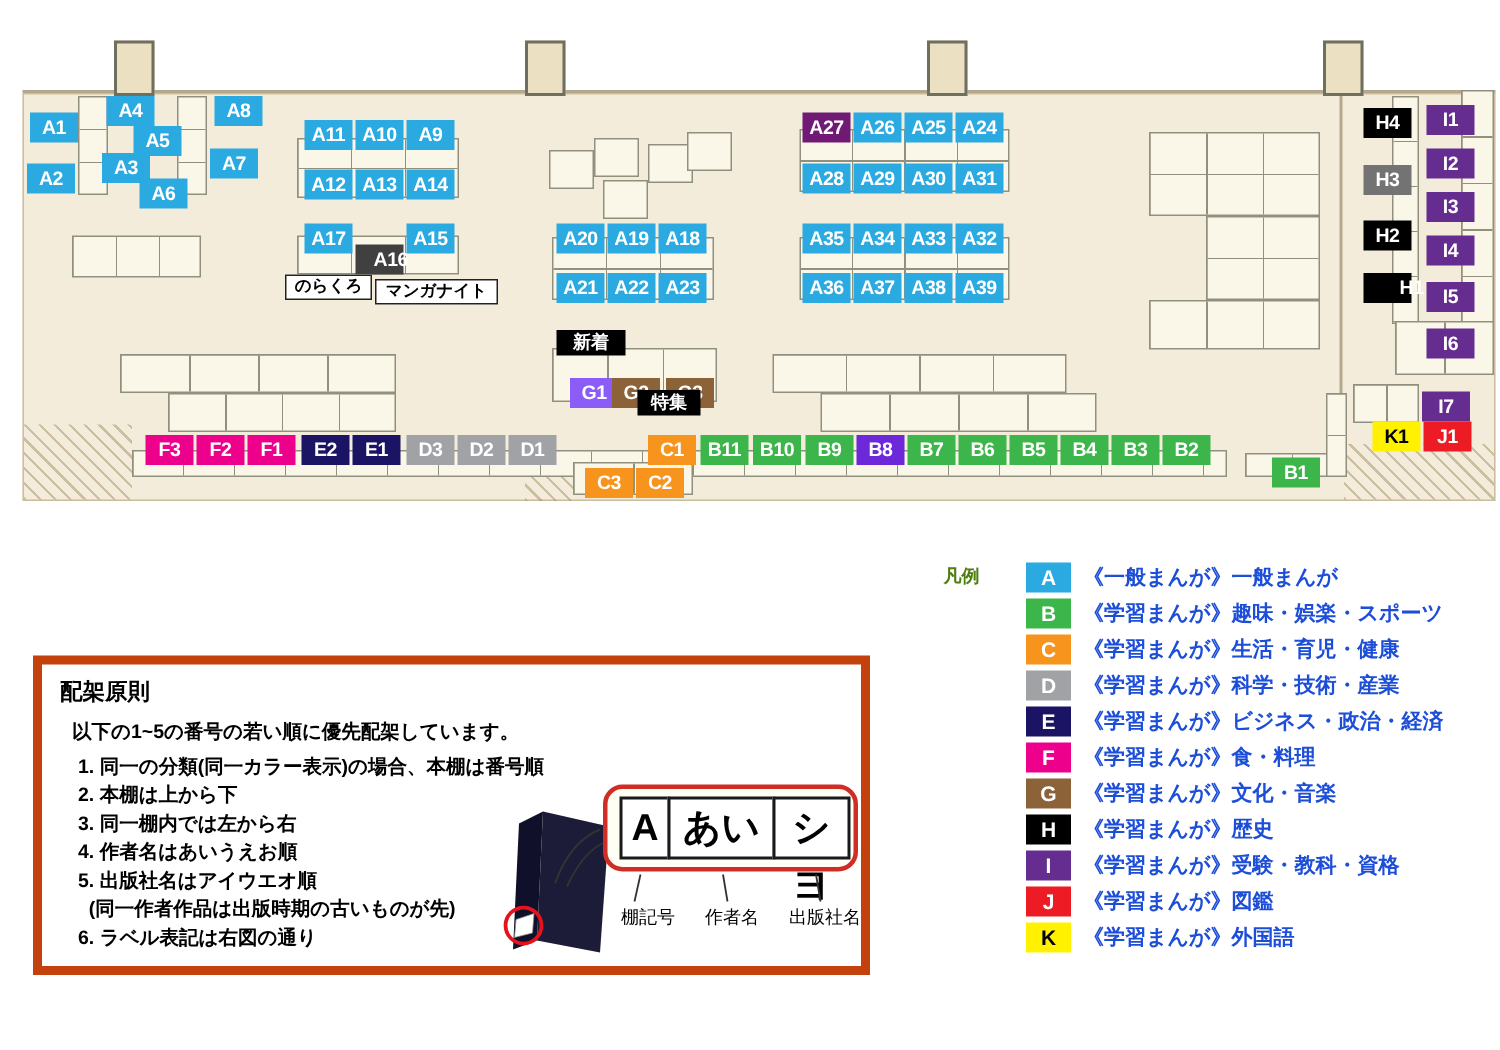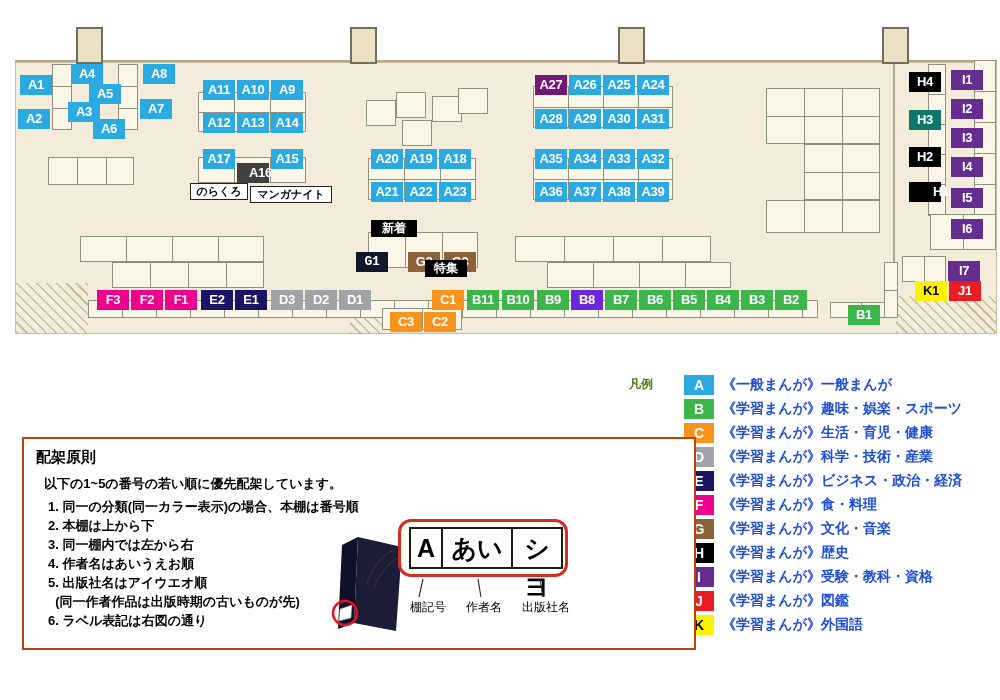--- a/index.html
+++ b/index.html
@@ -19,22 +19,22 @@
                font-weight:bold; line-height:17px; text-align:center; }
 
   .legend { position:absolute; left:625px; top:372px; width:372px; height:270px; }
   .legend-title { position:absolute; left:4px; top:4px; font-size:12px; font-weight:bold; color:#4d7c0f; }
   .legend-items { position:absolute; left:59px; top:0; width:310px; height:270px; }
   .legend-item { position:absolute; left:0; display:flex; align-items:center; height:22px; }
   .legend-key { display:inline-block; width:30px; height:20px; color:#fff; font-weight:bold; font-size:14px;
                 text-align:center; line-height:20px; margin-right:8px; flex:0 0 30px; }
   .legend-text { font-size:14px; font-weight:bold; color:#1d4ed8; white-space:nowrap; }
 
-  .principles { position:absolute; left:22px; top:437px; width:674px; height:213px;
-                border:2px solid #c2410c; background:#fff; }
+  .principles { position:absolute; left:22px; top:437px; width:558px; height:213px;
+                border:6px solid #c2410c; background:#fff; }
   .p-title { position:absolute; left:12px; top:9px; font-size:15px; font-weight:bold; }
   .p-intro { position:absolute; left:20px; top:36px; font-size:13px; font-weight:bold; }
   .p-rules { position:absolute; left:24px; top:58px; font-size:13px; font-weight:bold;
              line-height:19px; white-space:pre; }
   .book-svg { position:absolute; left:304px; top:92px; }
   .callout-svg { position:absolute; left:336px; top:102px; }
   .label-box { position:absolute; left:374px; top:80px; width:170px; height:58px;
                border:3px solid #cf2d26; border-radius:13px; background:#fffef4;
                display:flex; align-items:center; padding-left:8px; }
   .seg { display:inline-block; height:42px; line-height:38px; text-align:center; font-size:25px;
@@ -124,21 +124,21 @@
       <div class="shelf-label" style="left: 603px; top: 109px; background: rgb(42, 170, 225);">A30</div>
       <div class="shelf-label" style="left: 637px; top: 109px; background: rgb(42, 170, 225);">A31</div>
       <div class="shelf-label" style="left: 535px; top: 149px; background: rgb(42, 170, 225);">A35</div>
       <div class="shelf-label" style="left: 569px; top: 149px; background: rgb(42, 170, 225);">A34</div>
       <div class="shelf-label" style="left: 603px; top: 149px; background: rgb(42, 170, 225);">A33</div>
       <div class="shelf-label" style="left: 637px; top: 149px; background: rgb(42, 170, 225);">A32</div>
       <div class="shelf-label" style="left: 535px; top: 182px; background: rgb(42, 170, 225);">A36</div>
       <div class="shelf-label" style="left: 569px; top: 182px; background: rgb(42, 170, 225);">A37</div>
       <div class="shelf-label" style="left: 603px; top: 182px; background: rgb(42, 170, 225);">A38</div>
       <div class="shelf-label" style="left: 637px; top: 182px; background: rgb(42, 170, 225);">A39</div>
-      <div class="shelf-label" style="left: 356px; top: 252px; background: #0f172a; font-family: Liberation Mono, monospace;">G1</div>
+      <div class="shelf-label" style="left: 380px; top: 252px; background: #8b5cf6;">G1</div>
       <div class="shelf-label" style="left: 408px; top: 252px; background: rgb(140, 98, 57);">G2</div>
       <div class="shelf-label" style="left: 444px; top: 252px; background: rgb(140, 98, 57);">G3</div>
       <div class="shelf-label" style="left: 97px; top: 290px; background: rgb(236, 0, 140);">F3</div>
       <div class="shelf-label" style="left: 131px; top: 290px; background: rgb(236, 0, 140);">F2</div>
       <div class="shelf-label" style="left: 165px; top: 290px; background: rgb(236, 0, 140);">F1</div>
       <div class="shelf-label" style="left: 201px; top: 290px; background: rgb(27, 20, 100);">E2</div>
       <div class="shelf-label" style="left: 235px; top: 290px; background: rgb(27, 20, 100);">E1</div>
       <div class="shelf-label" style="left: 271px; top: 290px; background: rgb(160, 162, 166);">D3</div>
       <div class="shelf-label" style="left: 305px; top: 290px; background: rgb(160, 162, 166);">D2</div>
       <div class="shelf-label" style="left: 339px; top: 290px; background: rgb(160, 162, 166);">D1</div>
@@ -150,21 +150,21 @@
       <div class="shelf-label" style="left: 605px; top: 290px; background: rgb(60, 181, 74);">B7</div>
       <div class="shelf-label" style="left: 639px; top: 290px; background: rgb(60, 181, 74);">B6</div>
       <div class="shelf-label" style="left: 673px; top: 290px; background: rgb(60, 181, 74);">B5</div>
       <div class="shelf-label" style="left: 707px; top: 290px; background: rgb(60, 181, 74);">B4</div>
       <div class="shelf-label" style="left: 741px; top: 290px; background: rgb(60, 181, 74);">B3</div>
       <div class="shelf-label" style="left: 775px; top: 290px; background: rgb(60, 181, 74);">B2</div>
       <div class="shelf-label" style="left: 390px; top: 312px; background: rgb(247, 148, 29);">C3</div>
       <div class="shelf-label" style="left: 424px; top: 312px; background: rgb(247, 148, 29);">C2</div>
       <div class="shelf-label" style="left: 848px; top: 305px; background: rgb(60, 181, 74);">B1</div>
       <div class="shelf-label" style="left: 909px; top: 72px; background: rgb(0, 0, 0);">H4</div>
-      <div class="shelf-label" style="left: 909px; top: 110px; background: #0f766e; text-align: center;">H3</div>
+      <div class="shelf-label" style="left: 909px; top: 110px; background: #737373; text-align: center;">H3</div>
       <div class="shelf-label" style="left: 909px; top: 147px; background: rgb(0, 0, 0);">H2</div>
       <div class="shelf-label" style="left: 909px; top: 182px; background: rgb(0, 0, 0); padding-left: 24px;">H1</div>
       <div class="shelf-label" style="left: 951px; top: 70px; background: rgb(102, 45, 145);">I1</div>
       <div class="shelf-label" style="left: 951px; top: 99px; background: rgb(102, 45, 145);">I2</div>
       <div class="shelf-label" style="left: 951px; top: 128px; background: rgb(102, 45, 145);">I3</div>
       <div class="shelf-label" style="left: 951px; top: 157px; background: rgb(102, 45, 145);">I4</div>
       <div class="shelf-label" style="left: 951px; top: 188px; background: rgb(102, 45, 145);">I5</div>
       <div class="shelf-label" style="left: 951px; top: 219px; background: rgb(102, 45, 145);">I6</div>
       <div class="shelf-label" style="left: 948px; top: 261px; background: rgb(102, 45, 145);">I7</div>
       <div class="shelf-label" style="left: 915px; top: 281px; background: rgb(255, 241, 0); color: rgb(0, 0, 0);">K1</div>

